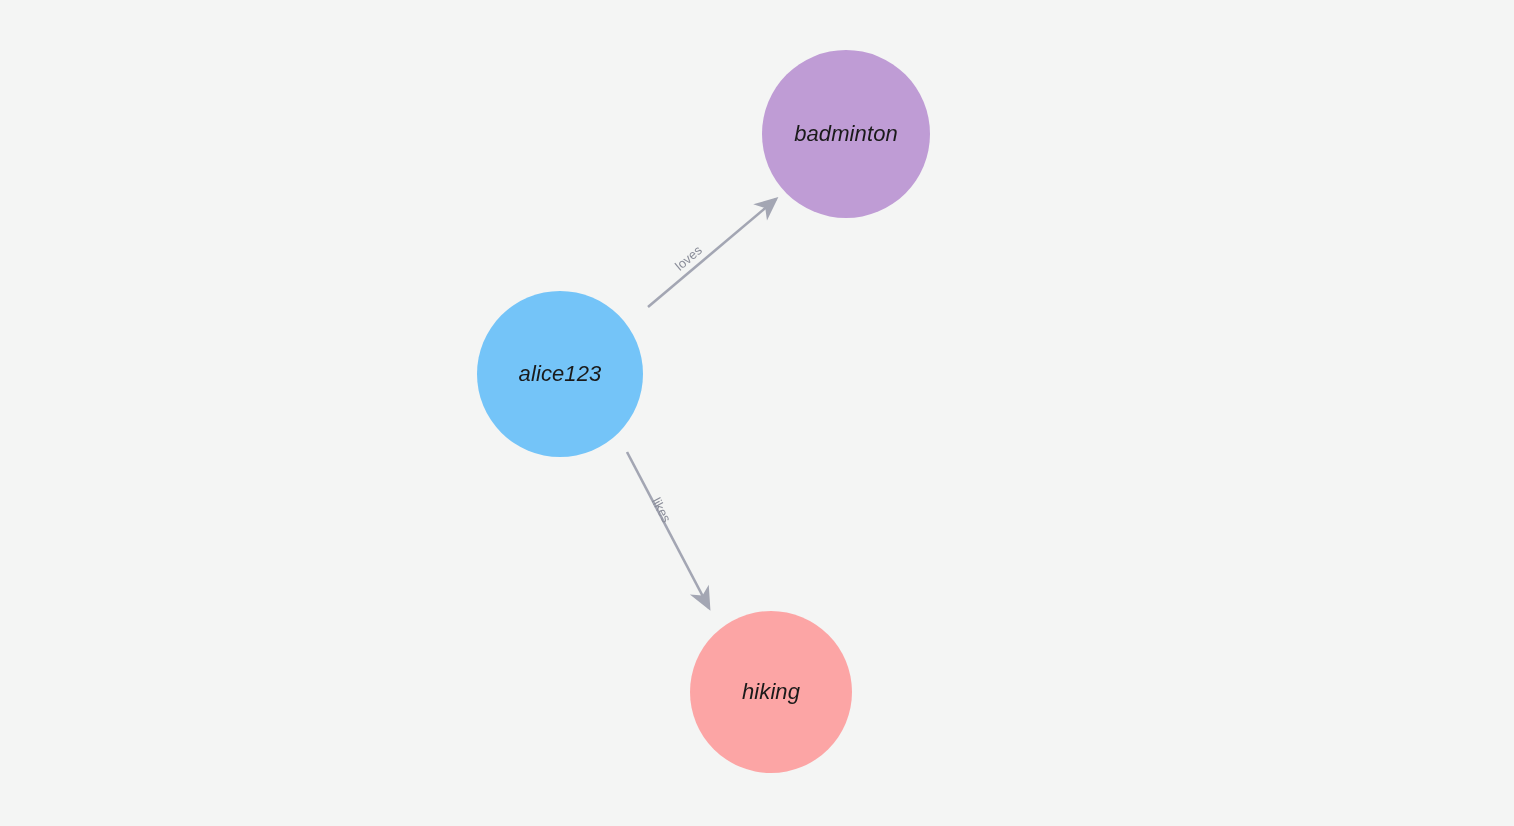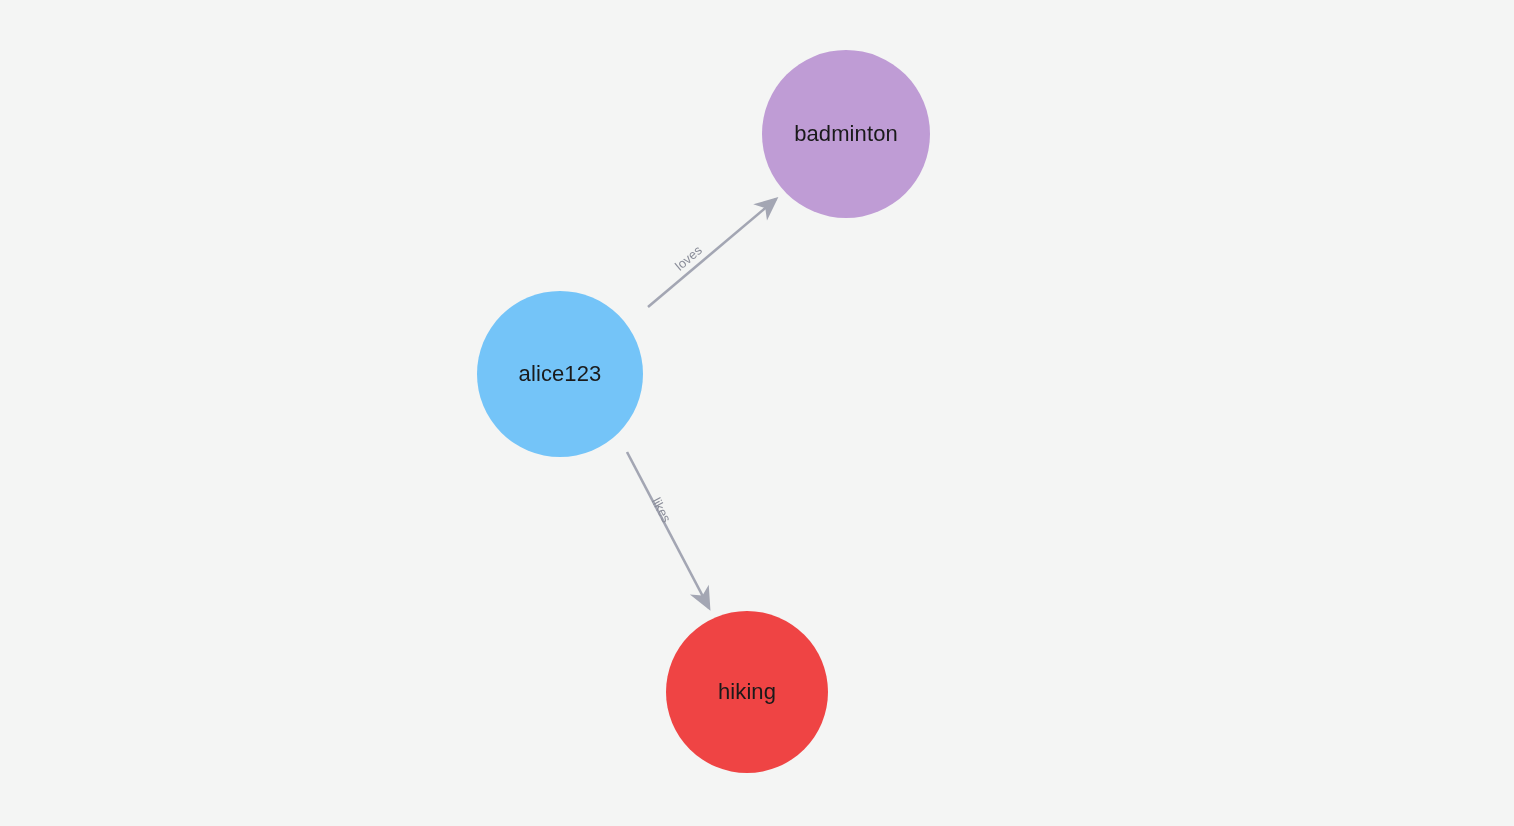--- a/index.html
+++ b/index.html
@@ -30,20 +30,21 @@
   }
   .graph-node {
     position: absolute;
     border-radius: 50%;
     display: flex;
     align-items: center;
     justify-content: center;
     text-align: right;
     box-sizing: border-box;
     user-select: none;
+    font-style: italic;
   }
   .graph-node .node-label {
     font-family: "Liberation Sans", sans-serif;
     font-size: 22px;
     line-height: 28px;
     color: #1a1a1a;
     letter-spacing: 0.1px;
     max-width: 86%;
     word-break: break-word;
     overflow-wrap: break-word;
@@ -81,17 +82,17 @@
   <div class="edge-label" style="left:662px; top:495px; transform: rotate(62deg);">likes</div>
 
   <div class="graph-node" style="left:477px; top:291px; width:166px; height:166px; background:#74c4f8;">
     <span class="node-label">alice123</span>
   </div>
 
   <div class="graph-node" style="left:762px; top:50px; width:168px; height:168px; background:#bf9cd5;">
     <span class="node-label">badminton</span>
   </div>
 
-  <div class="graph-node" style="left:666px; top:611px; width:162px; height:162px; background:#ef4444;">
+  <div class="graph-node" style="left:690px; top:611px; width:162px; height:162px; background:#fca5a5;">
     <span class="node-label">hiking</span>
   </div>
 
 </div>
 
 </body></html>

